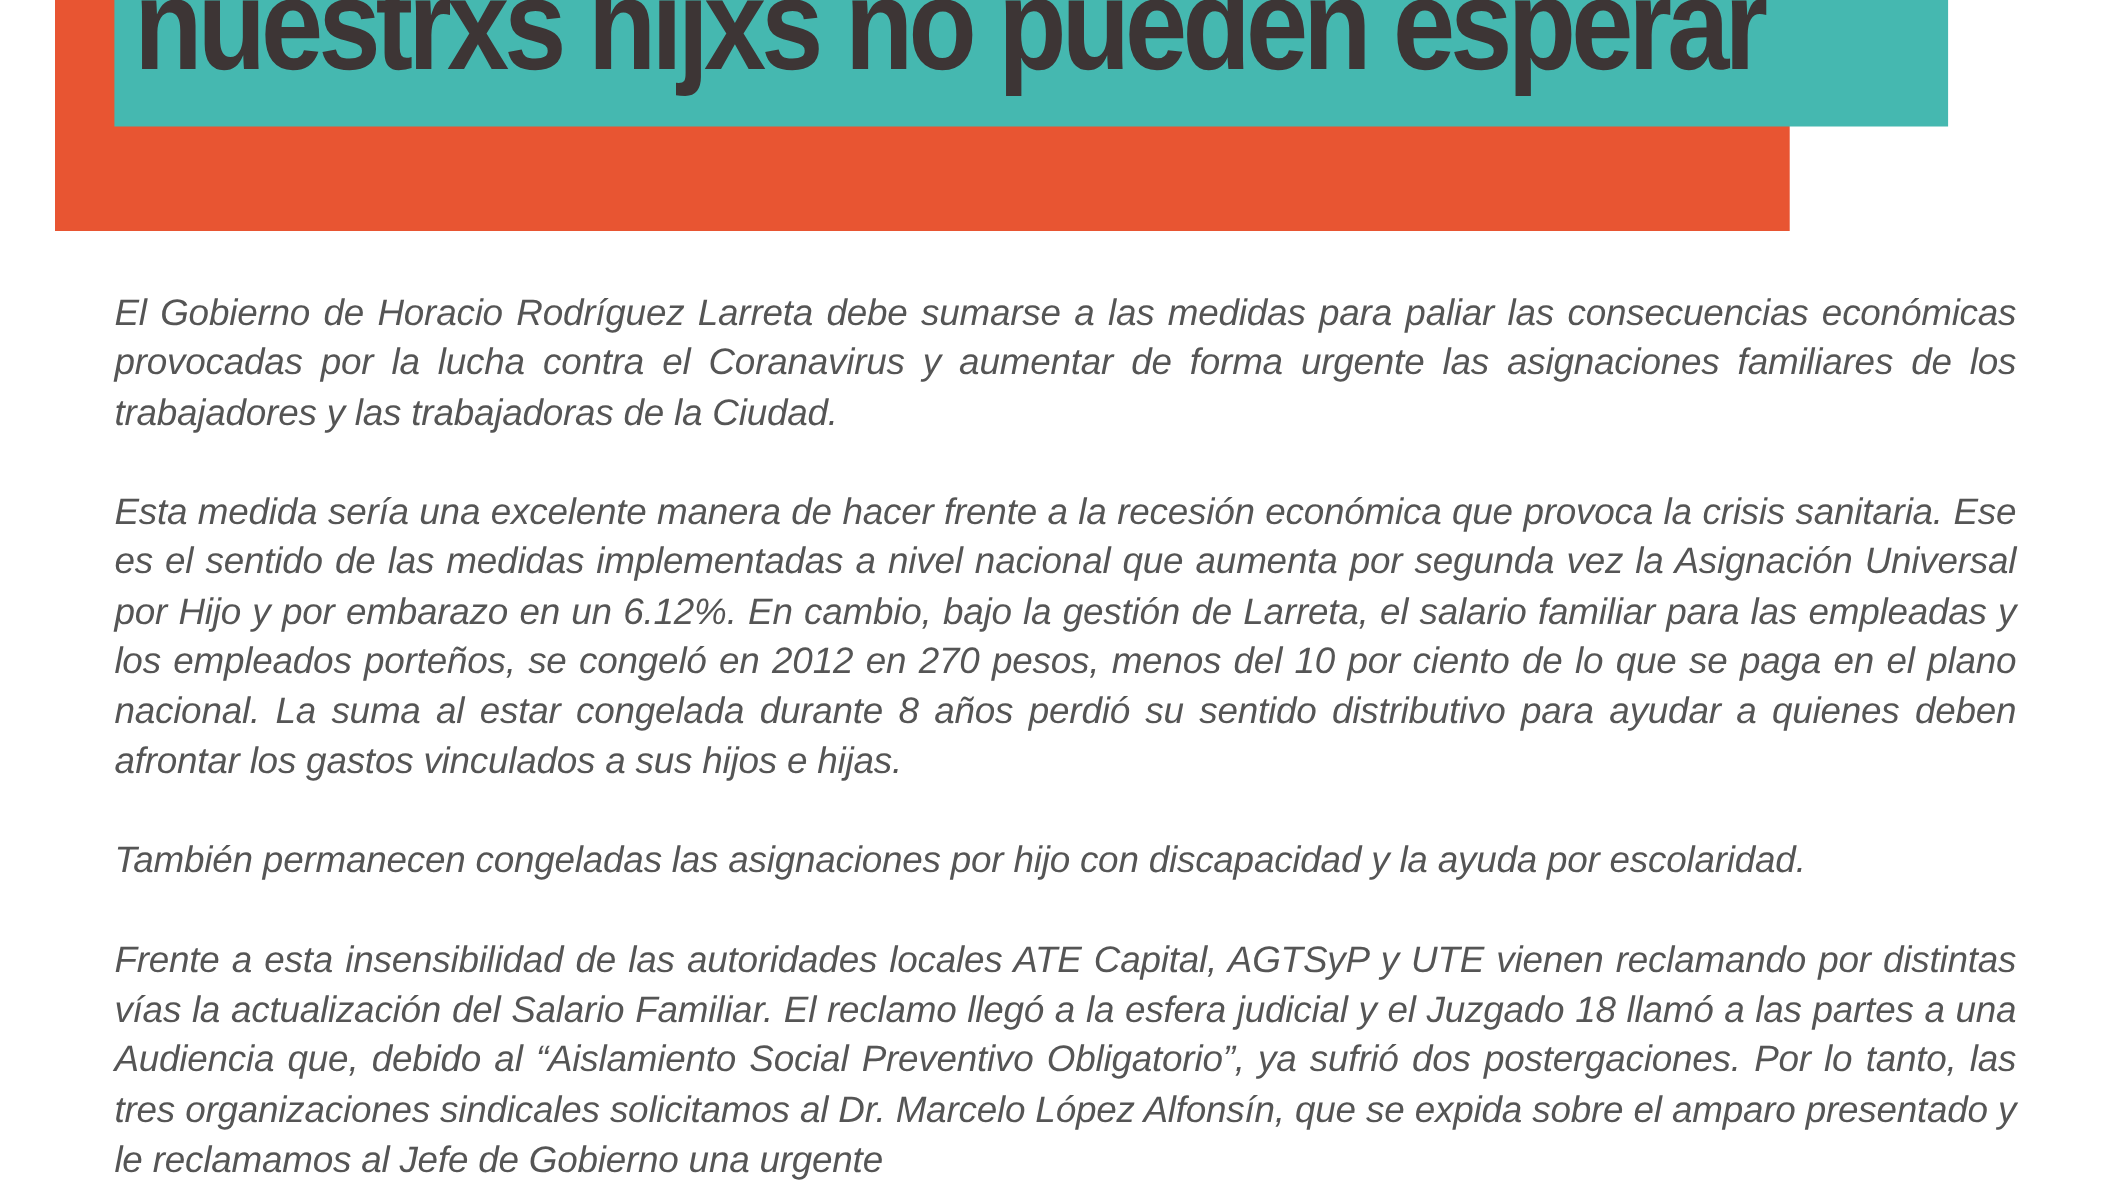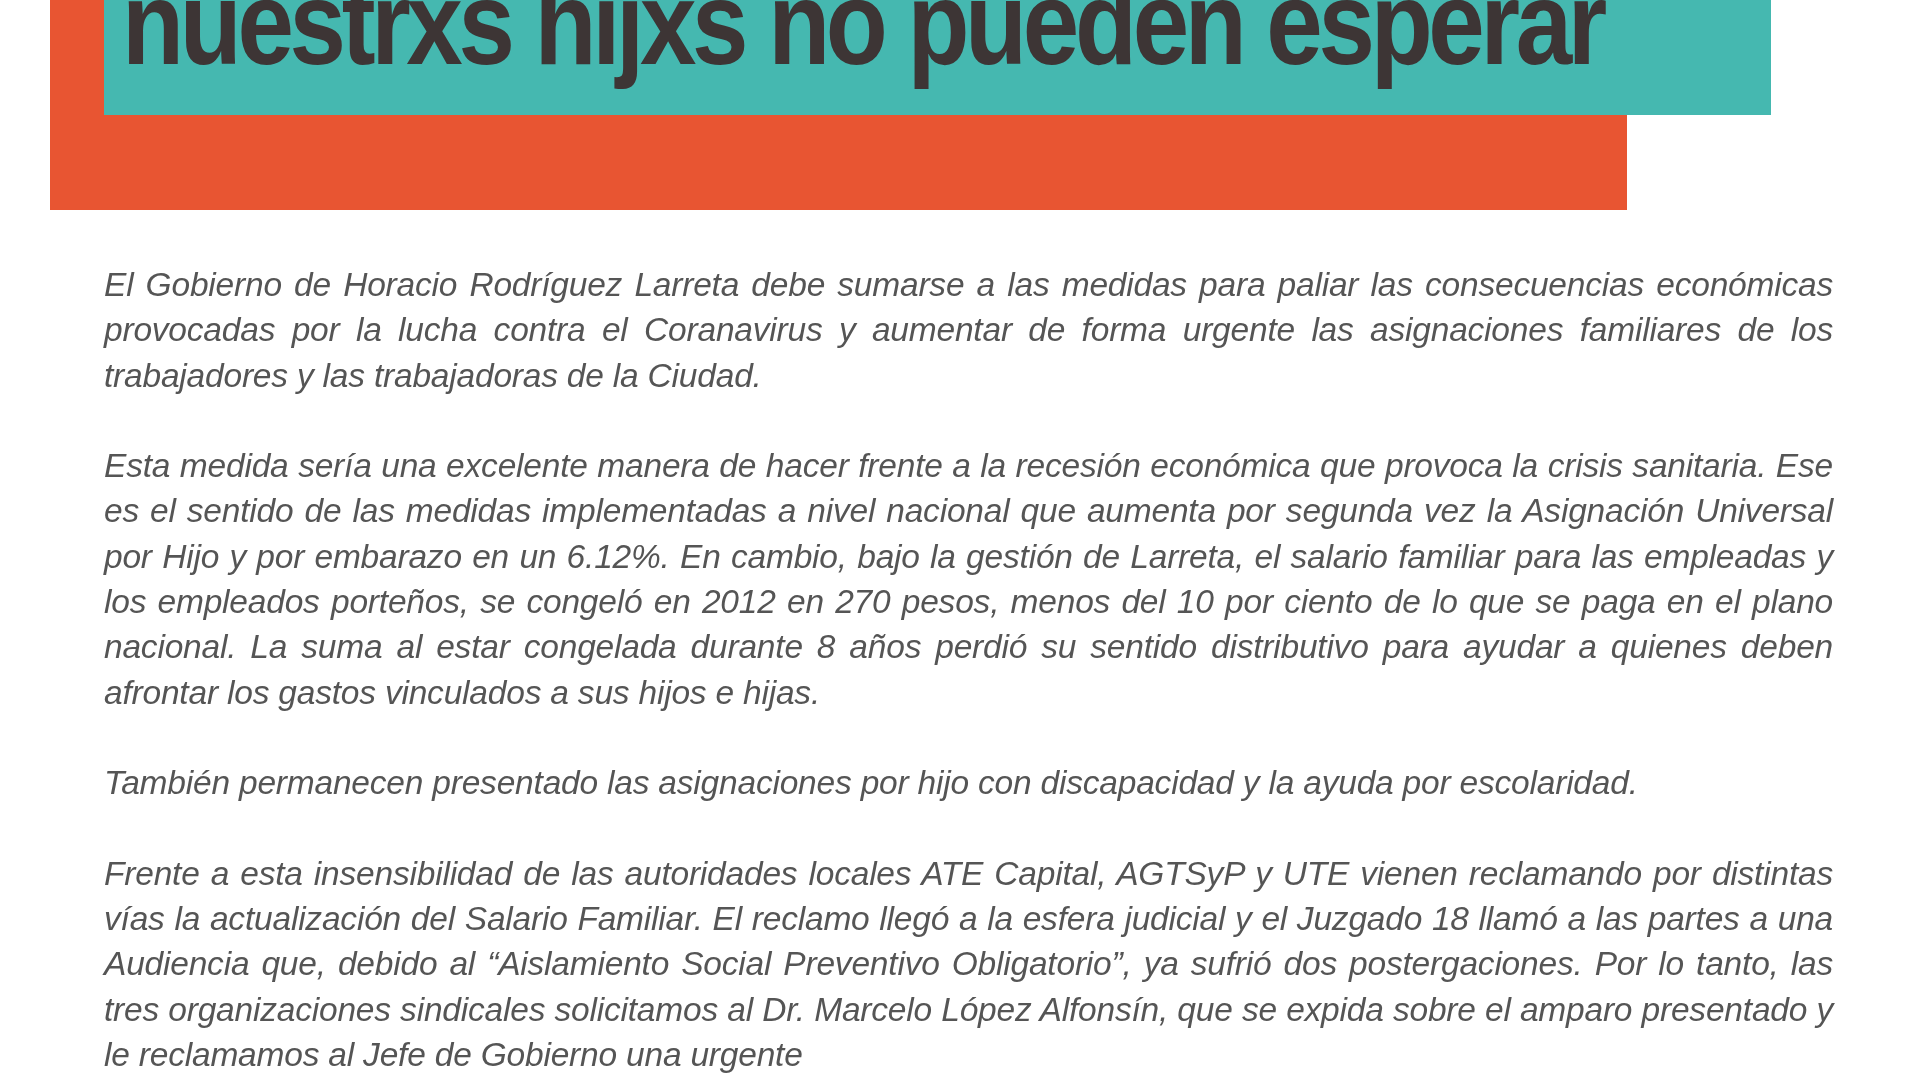--- a/index.html
+++ b/index.html
@@ -33,15 +33,15 @@
 
 <div class="banner">
   <div class="title-box">
     <div class="title">nuestrxs hijxs no pueden esperar</div>
   </div>
 </div>
 
 <div class="body-text">
   <p>El Gobierno de Horacio Rodríguez Larreta debe sumarse a las medidas para paliar las consecuencias económicas provocadas por la lucha contra el Coranavirus y aumentar de forma urgente las asignaciones familiares de los trabajadores y las trabajadoras de la Ciudad.</p>
   <p>Esta medida sería una excelente manera de hacer frente a la recesión económica que provoca la crisis sanitaria. Ese es el sentido de las medidas implementadas a nivel nacional que aumenta por segunda vez la Asignación Universal por Hijo y por embarazo en un 6.12%. En cambio, bajo la gestión de Larreta, el salario familiar para las empleadas y los empleados porteños, se congeló en 2012 en 270 pesos, menos del 10 por ciento de lo que se paga en el plano nacional. La suma al estar congelada durante 8 años perdió su sentido distributivo para ayudar a quienes deben afrontar los gastos vinculados a sus hijos e hijas.</p>
-  <p>También permanecen presentado las asignaciones por hijo con discapacidad y la ayuda por escolaridad.</p>
+  <p>También permanecen congeladas las asignaciones por hijo con discapacidad y la ayuda por escolaridad.</p>
   <p>Frente a esta insensibilidad de las autoridades locales ATE Capital, AGTSyP y UTE vienen reclamando por distintas vías la actualización del Salario Familiar. El reclamo llegó a la esfera judicial y el Juzgado 18 llamó a las partes a una Audiencia que, debido al “Aislamiento Social Preventivo Obligatorio”, ya sufrió dos postergaciones. Por lo tanto, las tres organizaciones sindicales solicitamos al Dr. Marcelo López Alfonsín, que se expida sobre el amparo presentado y le reclamamos al Jefe de Gobierno una urgente</p>
 </div>
 
 </body></html>

